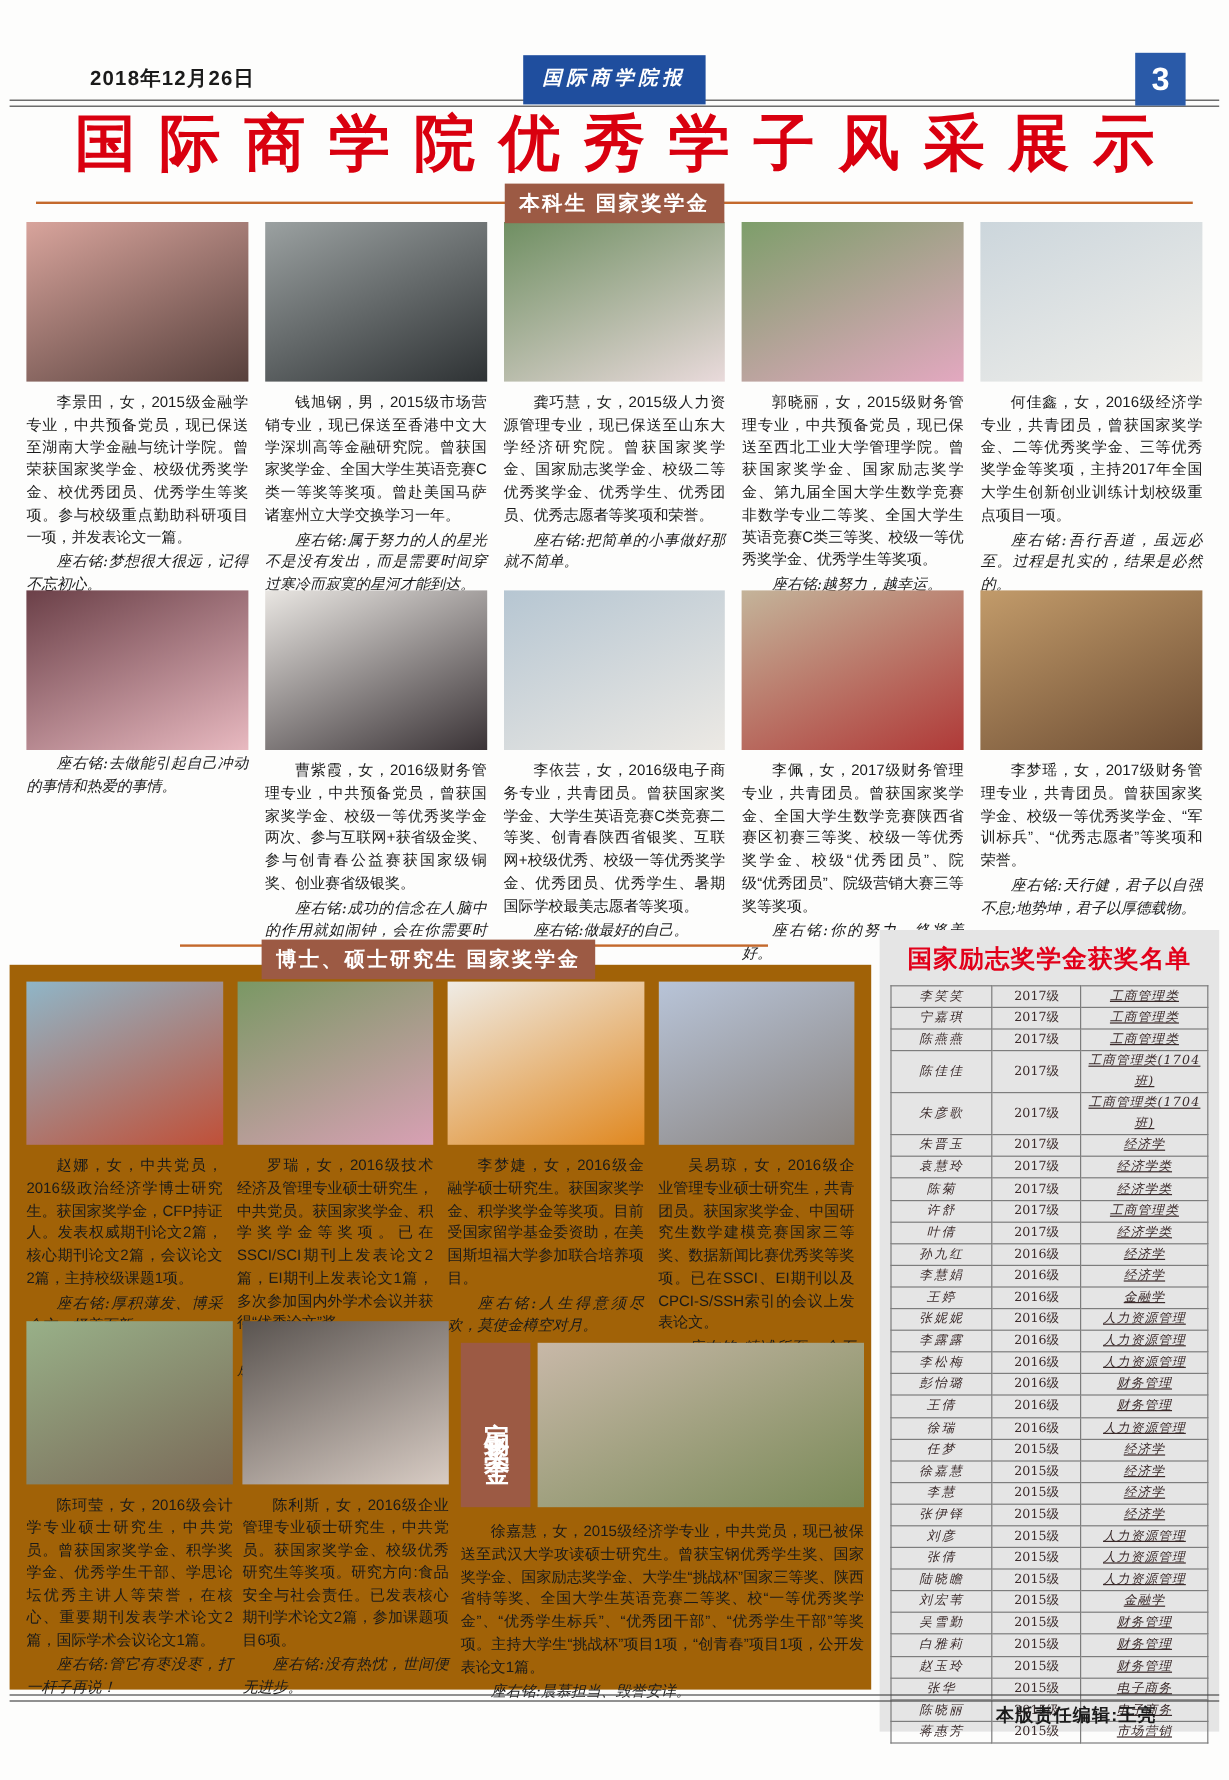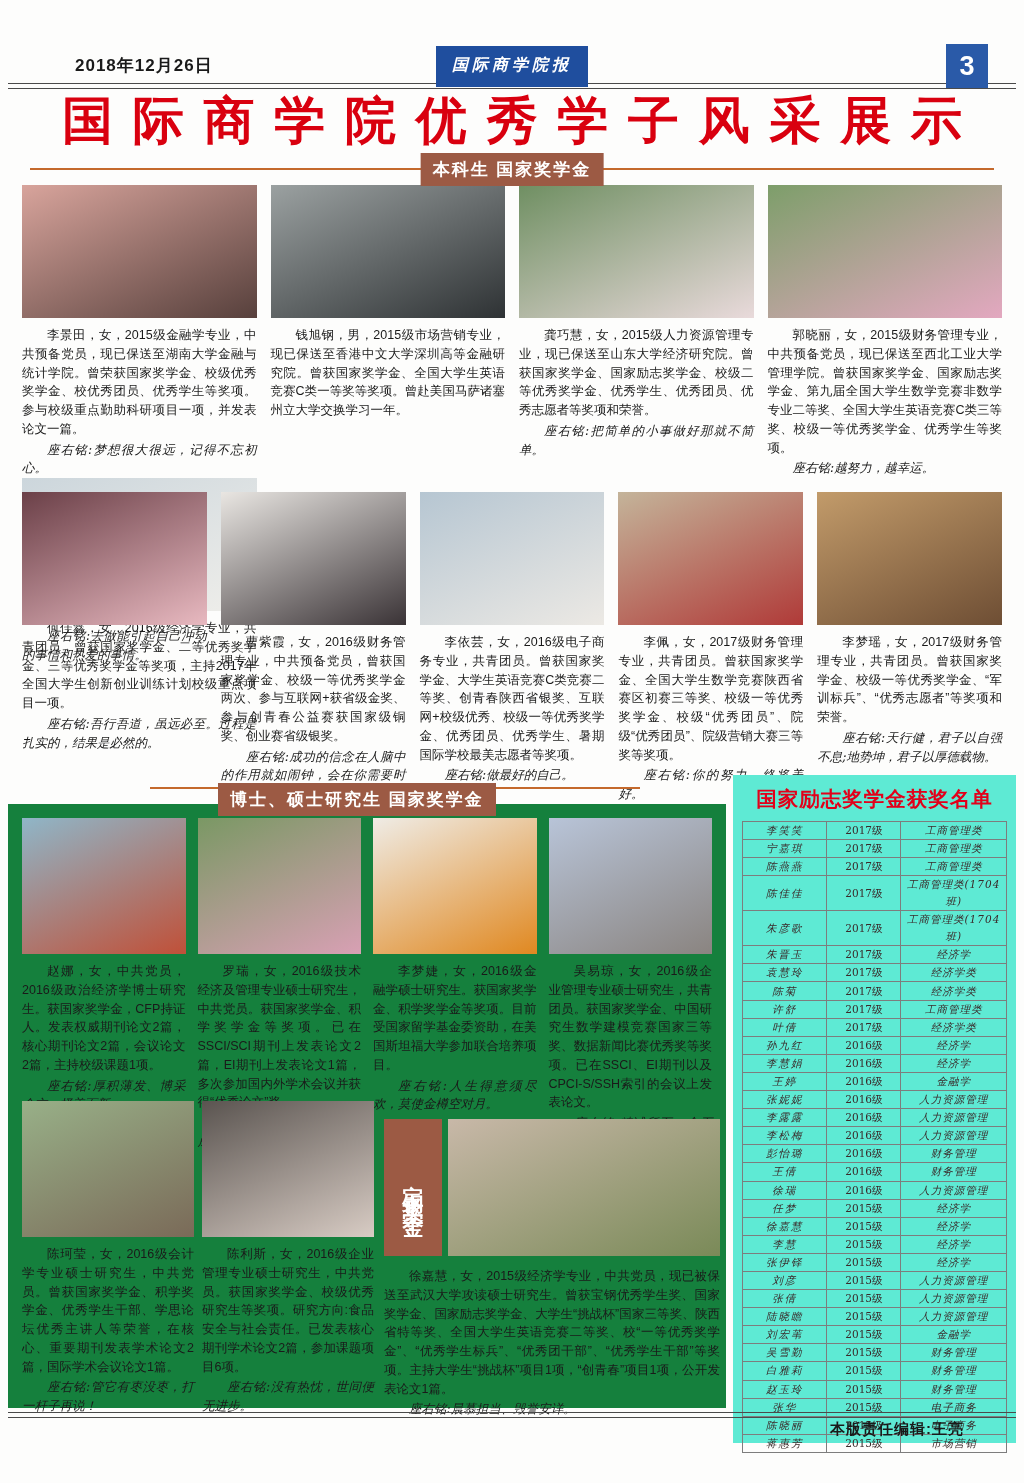--- a/index.html
+++ b/index.html
@@ -31,48 +31,48 @@
   .banner-box{
     position:absolute;background:#9c5a44;color:#fff;font-weight:bold;font-size:17px;
     padding:5px 12px;letter-spacing:2px;z-index:2;white-space:nowrap;
   }
   .line-undergrad{top:168px;left:30px;right:30px;}
   .box-undergrad{top:153px;left:50%;transform:translateX(-50%);}
   .line-grad{top:787px;left:150px;width:490px;}
   .box-grad{top:772px;left:218px;margin-top:11px;}
   
   .row{position:absolute;display:grid;column-gap:14px;}
-  #row1{top:185px;left:22px;width:980px;grid-template-columns:repeat(4,1fr);}
+  #row1{top:185px;left:22px;width:980px;grid-template-columns:repeat(5,1fr);}
   #row2{top:492px;left:22px;width:980px;grid-template-columns:repeat(5,1fr);}
   .photo{width:100%;height:133px;border:0;}
   .bio{margin:8px 0 0;font-size:12.5px;line-height:1.5;text-align:justify;text-indent:2em;}
   .motto{margin:2px 0 0;font-size:12.5px;line-height:1.5;text-align:justify;text-indent:2em;
          font-family:"DejaVu Serif",serif;font-style:italic;}
   
-  .grad-panel{position:absolute;top:804px;left:8px;width:718px;height:604px;background:#15803d;}
+  .grad-panel{position:absolute;top:804px;left:8px;width:718px;height:604px;background:#a16207;}
   #row3{top:14px;left:14px;width:690px;grid-template-columns:repeat(4,1fr);column-gap:12px;}
   #row3 .photo{height:136px;}
   .b-card{position:absolute;top:297px;width:172px;}
   .b-card .photo{height:136px;}
   #bcard0{left:14px;} #bcard1{left:194px;}
   .baogang-banner{
     position:absolute;top:315px;left:376px;width:58px;height:137px;background:#9c5a44;color:#fff;
     writing-mode:vertical-rl;text-orientation:upright;font-size:21px;font-weight:bold;
     display:flex;align-items:center;justify-content:center;letter-spacing:8px;
   }
   .baogang-photo{position:absolute;top:315px;left:440px;width:272px;height:137px;}
   .baogang-bio{position:absolute;top:455px;left:376px;width:336px;}
   
-  .sch-panel{position:absolute;top:775px;left:733px;width:283px;height:668px;background:#5eead4;box-sizing:border-box;padding:8px 9px;}
+  .sch-panel{position:absolute;top:775px;left:733px;width:283px;height:668px;background:#e5e5e5;box-sizing:border-box;padding:8px 9px;}
   .sch-title{margin:2px 0 8px;text-align:center;color:#e2001a;font-size:20.5px;font-weight:bold;letter-spacing:1px;font-family:"DejaVu Serif",serif;}
   table.sch{width:100%;border-collapse:collapse;font-family:"DejaVu Serif",serif;font-size:10.5px;color:#3a2a2a;}
   table.sch td{border:1px solid #7d7d7d;text-align:center;padding:0;height:17.1px;line-height:17px;}
   td.c-name{width:32%;letter-spacing:2px;font-style:italic;margin-left:24px;}
   td.c-grade{width:28%;}
-  td.c-major{width:40%;font-style:italic;letter-spacing:1px;}
+  td.c-major{width:40%;font-style:italic;letter-spacing:1px;text-decoration:underline;}
   
   .footer-editor{position:absolute;top:1420px;right:60px;font-size:15px;font-weight:bold;letter-spacing:1px;}
 </style>
 </head>
 <body>
 
 <div class="date">2018年12月26日</div>
 <div class="masthead">国际商学院报</div>
 <div class="pageno">3</div>
 <div class="rule rule-top"></div>
@@ -99,20 +99,21 @@
 <div class="row" id="row1">
   <div class="card">
     <div class="photo" style="background: linear-gradient(155deg, rgb(216, 164, 156) 0%, rgb(87, 64, 60) 100%);"></div>
     <p class="bio">李景田，女，2015级金融学专业，中共预备党员，现已保送至湖南大学金融与统计学院。曾荣获国家奖学金、校级优秀奖学金、校优秀团员、优秀学生等奖项。参与校级重点勤助科研项目一项，并发表论文一篇。</p>
     <p class="motto">座右铭:梦想很大很远，记得不忘初心。</p>
   </div>
 
   <div class="card">
     <div class="photo" style="background: linear-gradient(155deg, rgb(155, 161, 161) 0%, rgb(46, 50, 52) 100%);"></div>
     <p class="bio">钱旭钢，男，2015级市场营销专业，现已保送至香港中文大学深圳高等金融研究院。曾获国家奖学金、全国大学生英语竞赛C类一等奖等奖项。曾赴美国马萨诸塞州立大学交换学习一年。</p>
+    <p class="motto">座右铭:属于努力的人的星光不是没有发出，而是需要时间穿过寒冷而寂寞的星河才能到达。</p>
   </div>
 
   <div class="card">
     <div class="photo" style="background: linear-gradient(155deg, rgb(111, 143, 98) 0%, rgb(233, 218, 219) 100%);"></div>
     <p class="bio">龚巧慧，女，2015级人力资源管理专业，现已保送至山东大学经济研究院。曾获国家奖学金、国家励志奖学金、校级二等优秀奖学金、优秀学生、优秀团员、优秀志愿者等奖项和荣誉。</p>
     <p class="motto">座右铭:把简单的小事做好那就不简单。</p>
   </div>
 
   <div class="card">
     <div class="photo" style="background: linear-gradient(155deg, rgb(125, 158, 106) 0%, rgb(227, 168, 192) 100%);"></div>

